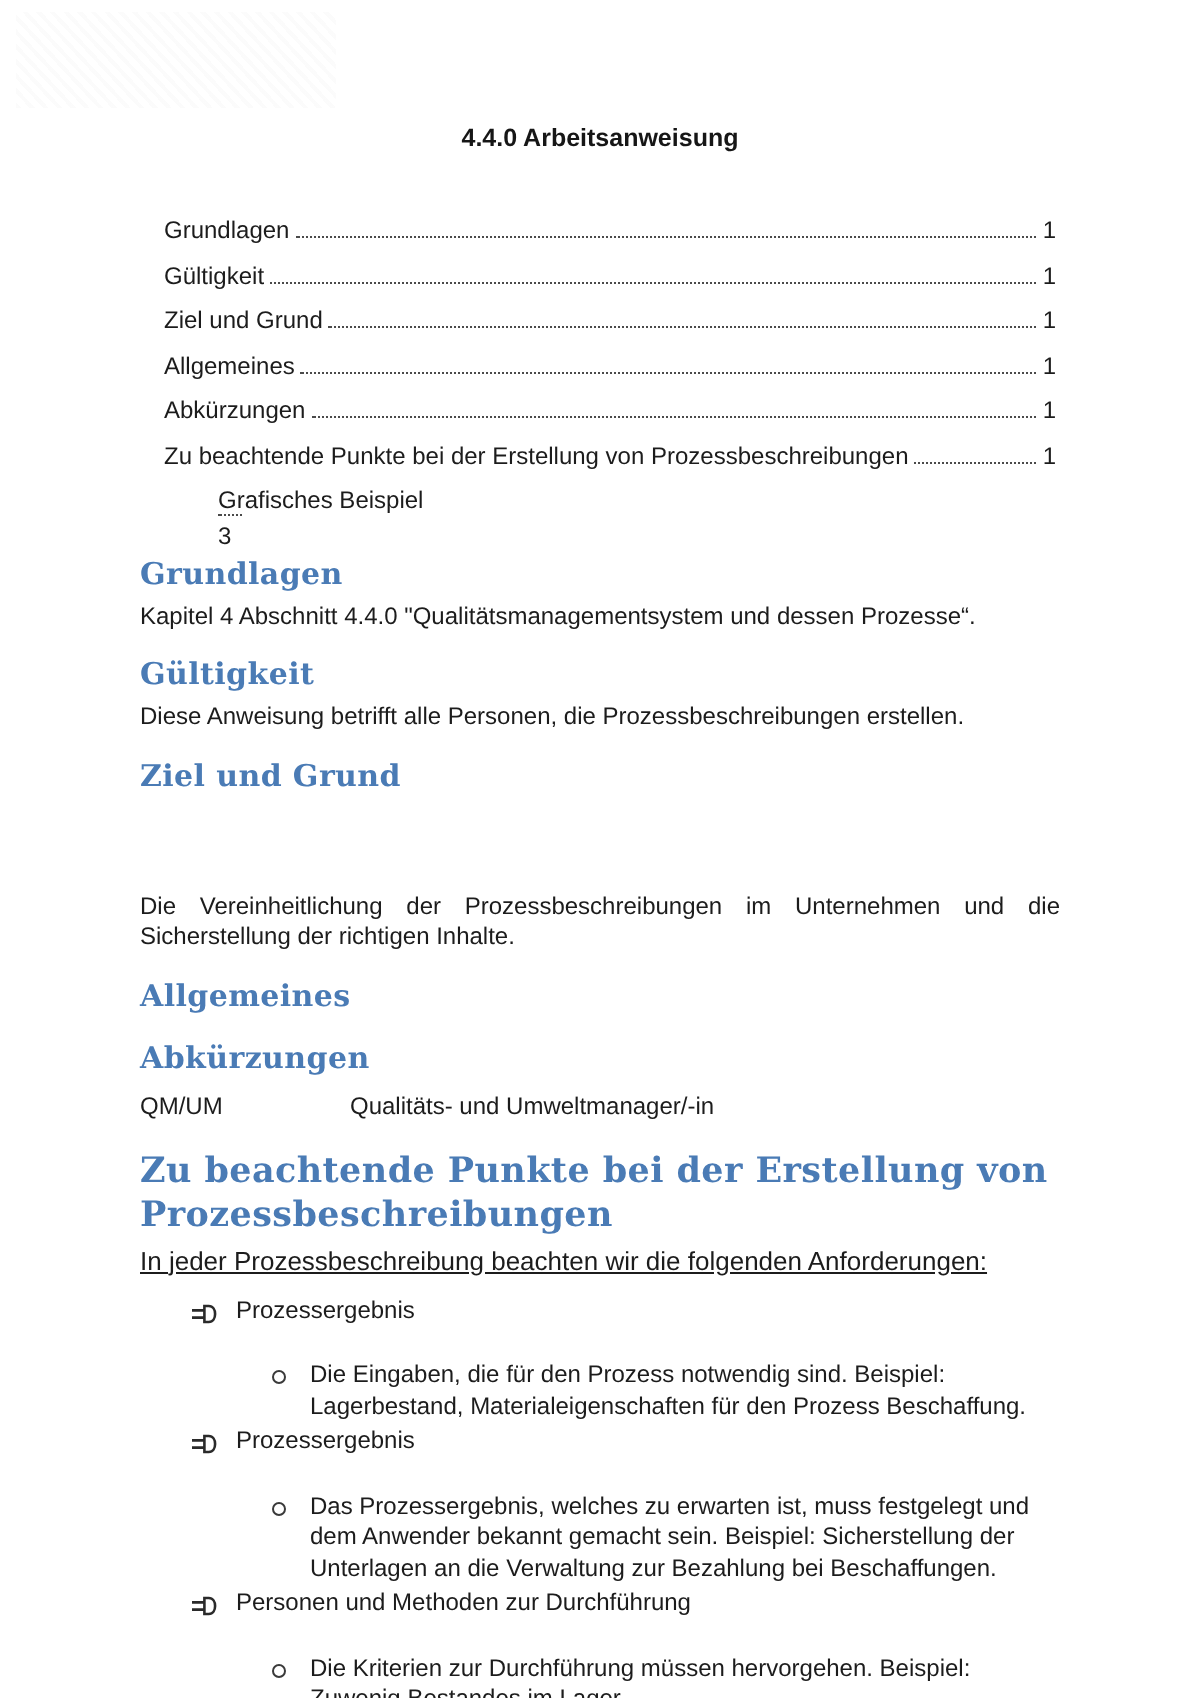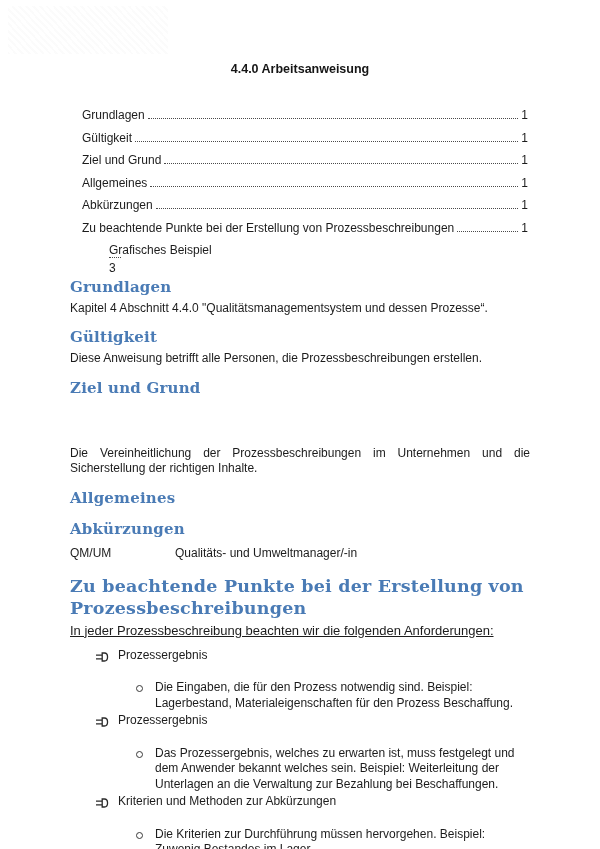--- a/index.html
+++ b/index.html
@@ -138,30 +138,30 @@
     <span class="arrow-bullet">
       <svg width="15" height="10" viewBox="0 0 15 10" aria-hidden="true">
         <path d="M1 3.2 H7.2 M1 6.8 H7.2" stroke="#2a2a2a" stroke-width="1.3" fill="none"></path>
         <path d="M7.2 1 H9.4 C13.6 1 13.6 9 9.4 9 H7.2 Z" stroke="#2a2a2a" stroke-width="1.3" fill="none"></path>
       </svg>
     </span>
     <span class="l1-label">Prozessergebnis</span>
   </div>
           <div class="l2">
     <span class="circle-bullet"></span>
-    <span class="l2-text">Das Prozessergebnis, welches zu erwarten ist, muss festgelegt und dem Anwender bekannt welches sein. Beispiel: Weiterleitung der Unterlagen an die Verwaltung zur Bezahlung bei Beschaffungen.</span>
+    <span class="l2-text">Das Prozessergebnis, welches zu erwarten ist, muss festgelegt und dem Anwender bekannt gemacht sein. Beispiel: Sicherstellung der Unterlagen an die Verwaltung zur Bezahlung bei Beschaffungen.</span>
   </div>
           <div class="l1">
     <span class="arrow-bullet">
       <svg width="15" height="10" viewBox="0 0 15 10" aria-hidden="true">
         <path d="M1 3.2 H7.2 M1 6.8 H7.2" stroke="#2a2a2a" stroke-width="1.3" fill="none"></path>
         <path d="M7.2 1 H9.4 C13.6 1 13.6 9 9.4 9 H7.2 Z" stroke="#2a2a2a" stroke-width="1.3" fill="none"></path>
       </svg>
     </span>
-    <span class="l1-label">Kriterien und Methoden zur Abkürzungen</span>
+    <span class="l1-label">Personen und Methoden zur Durchführung</span>
   </div>
           <div class="l2">
     <span class="circle-bullet"></span>
     <span class="l2-text">Die Kriterien zur Durchführung müssen hervorgehen. Beispiel: Zuwenig Bestandes im Lager.</span>
   </div>
           <div class="l2">
     <span class="circle-bullet"></span>
     <span class="l2-text">Die Methode zur Durchführung ist festgelegt. Beispiel: Zählen des Bestandes und Suche nach Anbieter.</span>
   </div>
         </div>

